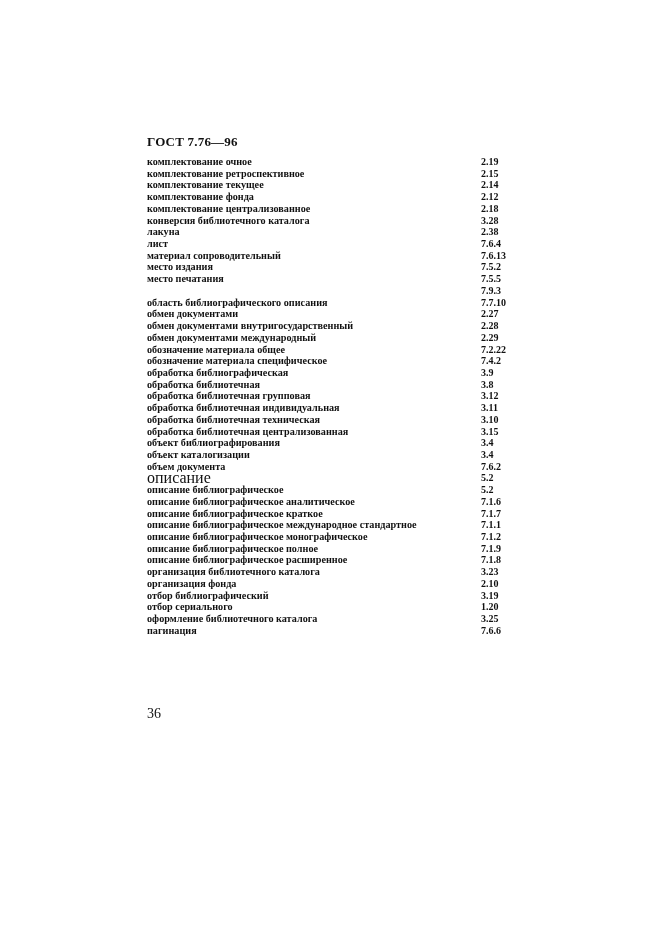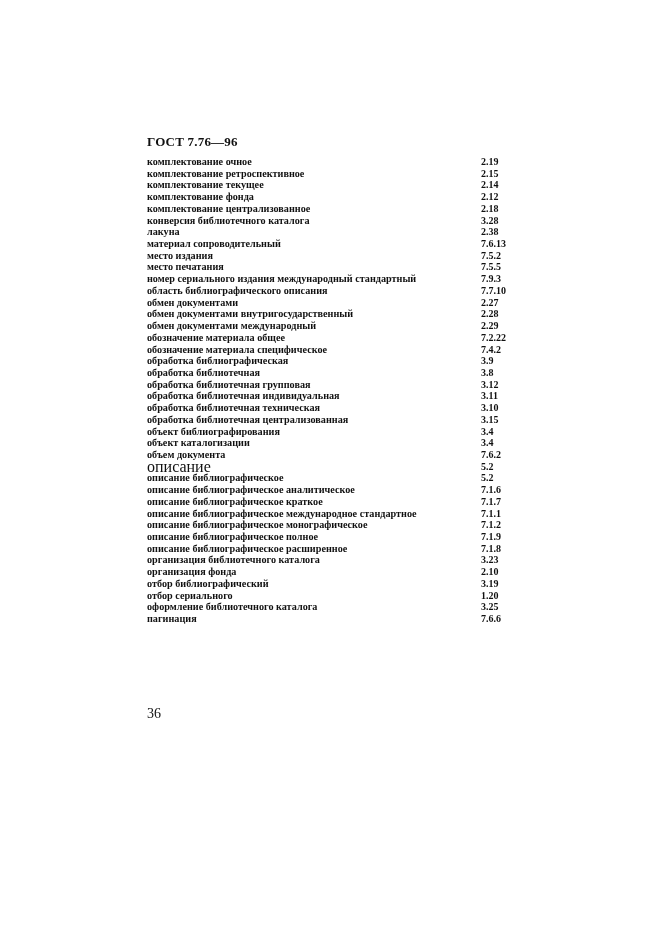--- a/index.html
+++ b/index.html
@@ -41,33 +41,36 @@
     </div>
     <div class="row">
       <span class="term">конверсия библиотечного каталога</span>
       <span class="ref">3.28</span>
     </div>
     <div class="row">
       <span class="term">лакуна</span>
       <span class="ref">2.38</span>
     </div>
     <div class="row">
+      <span class="term">лист</span>
+      <span class="ref">7.6.4</span>
+    </div>
+    <div class="row">
       <span class="term">материал сопроводительный</span>
       <span class="ref">7.6.13</span>
     </div>
     <div class="row">
       <span class="term">место издания</span>
       <span class="ref">7.5.2</span>
     </div>
     <div class="row">
       <span class="term">место печатания</span>
       <span class="ref">7.5.5</span>
     </div>
     <div class="row">
-      <span class="term">номер сериального издания международный стандартный</span>
       <span class="ref">7.9.3</span>
     </div>
     <div class="row">
       <span class="term">область библиографического описания</span>
       <span class="ref">7.7.10</span>
     </div>
     <div class="row">
       <span class="term">обмен документами</span>
       <span class="ref">2.27</span>
     </div>

